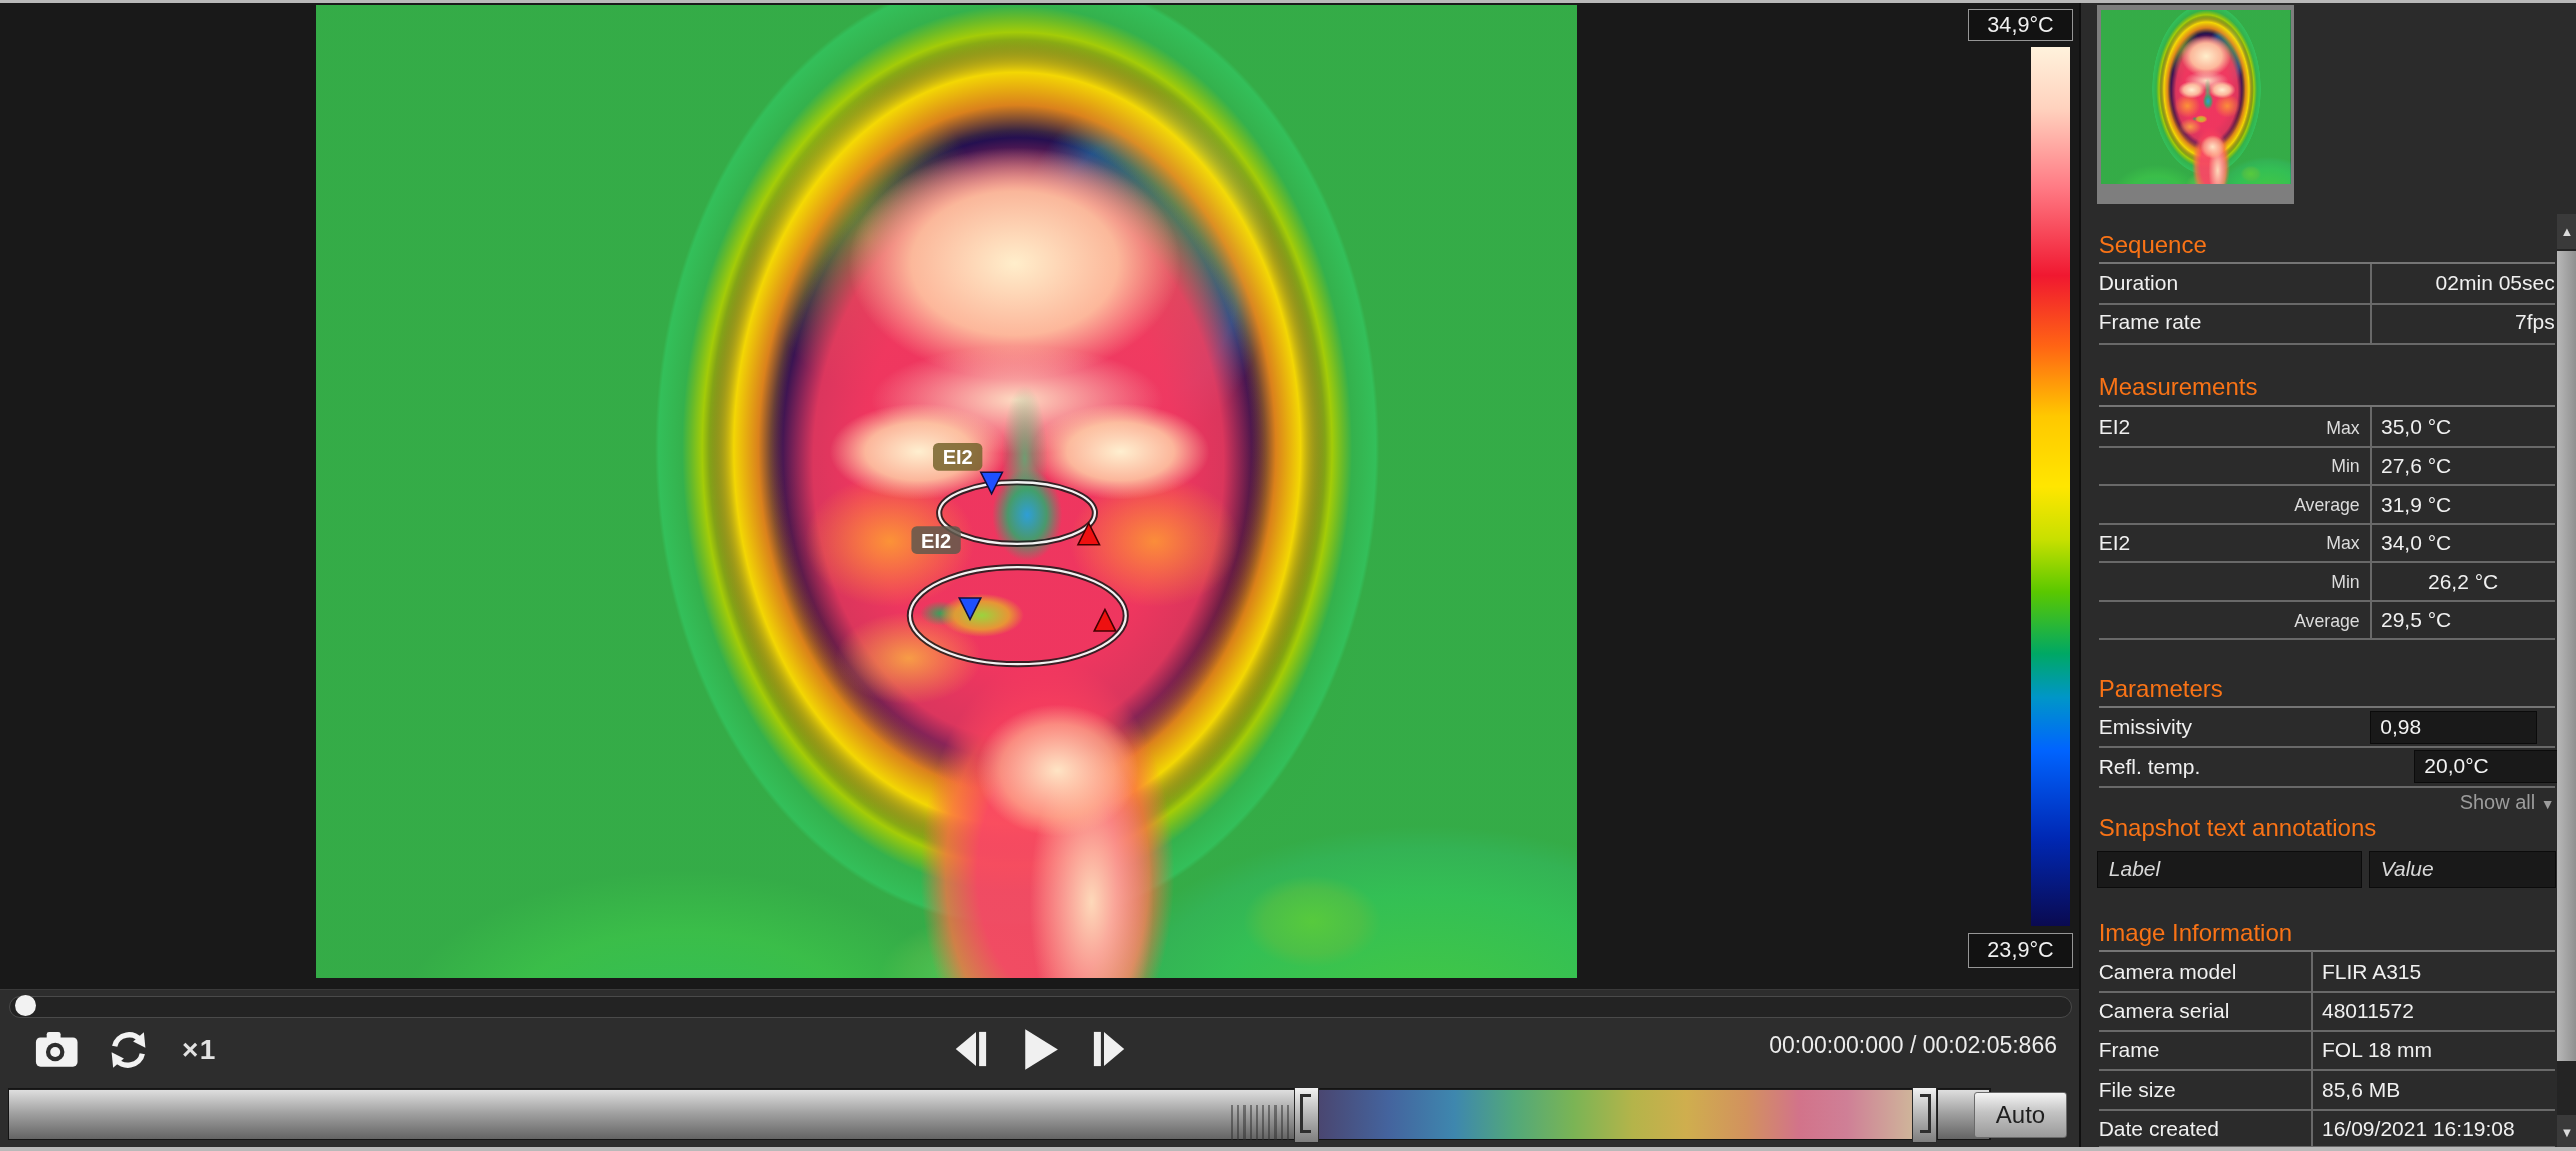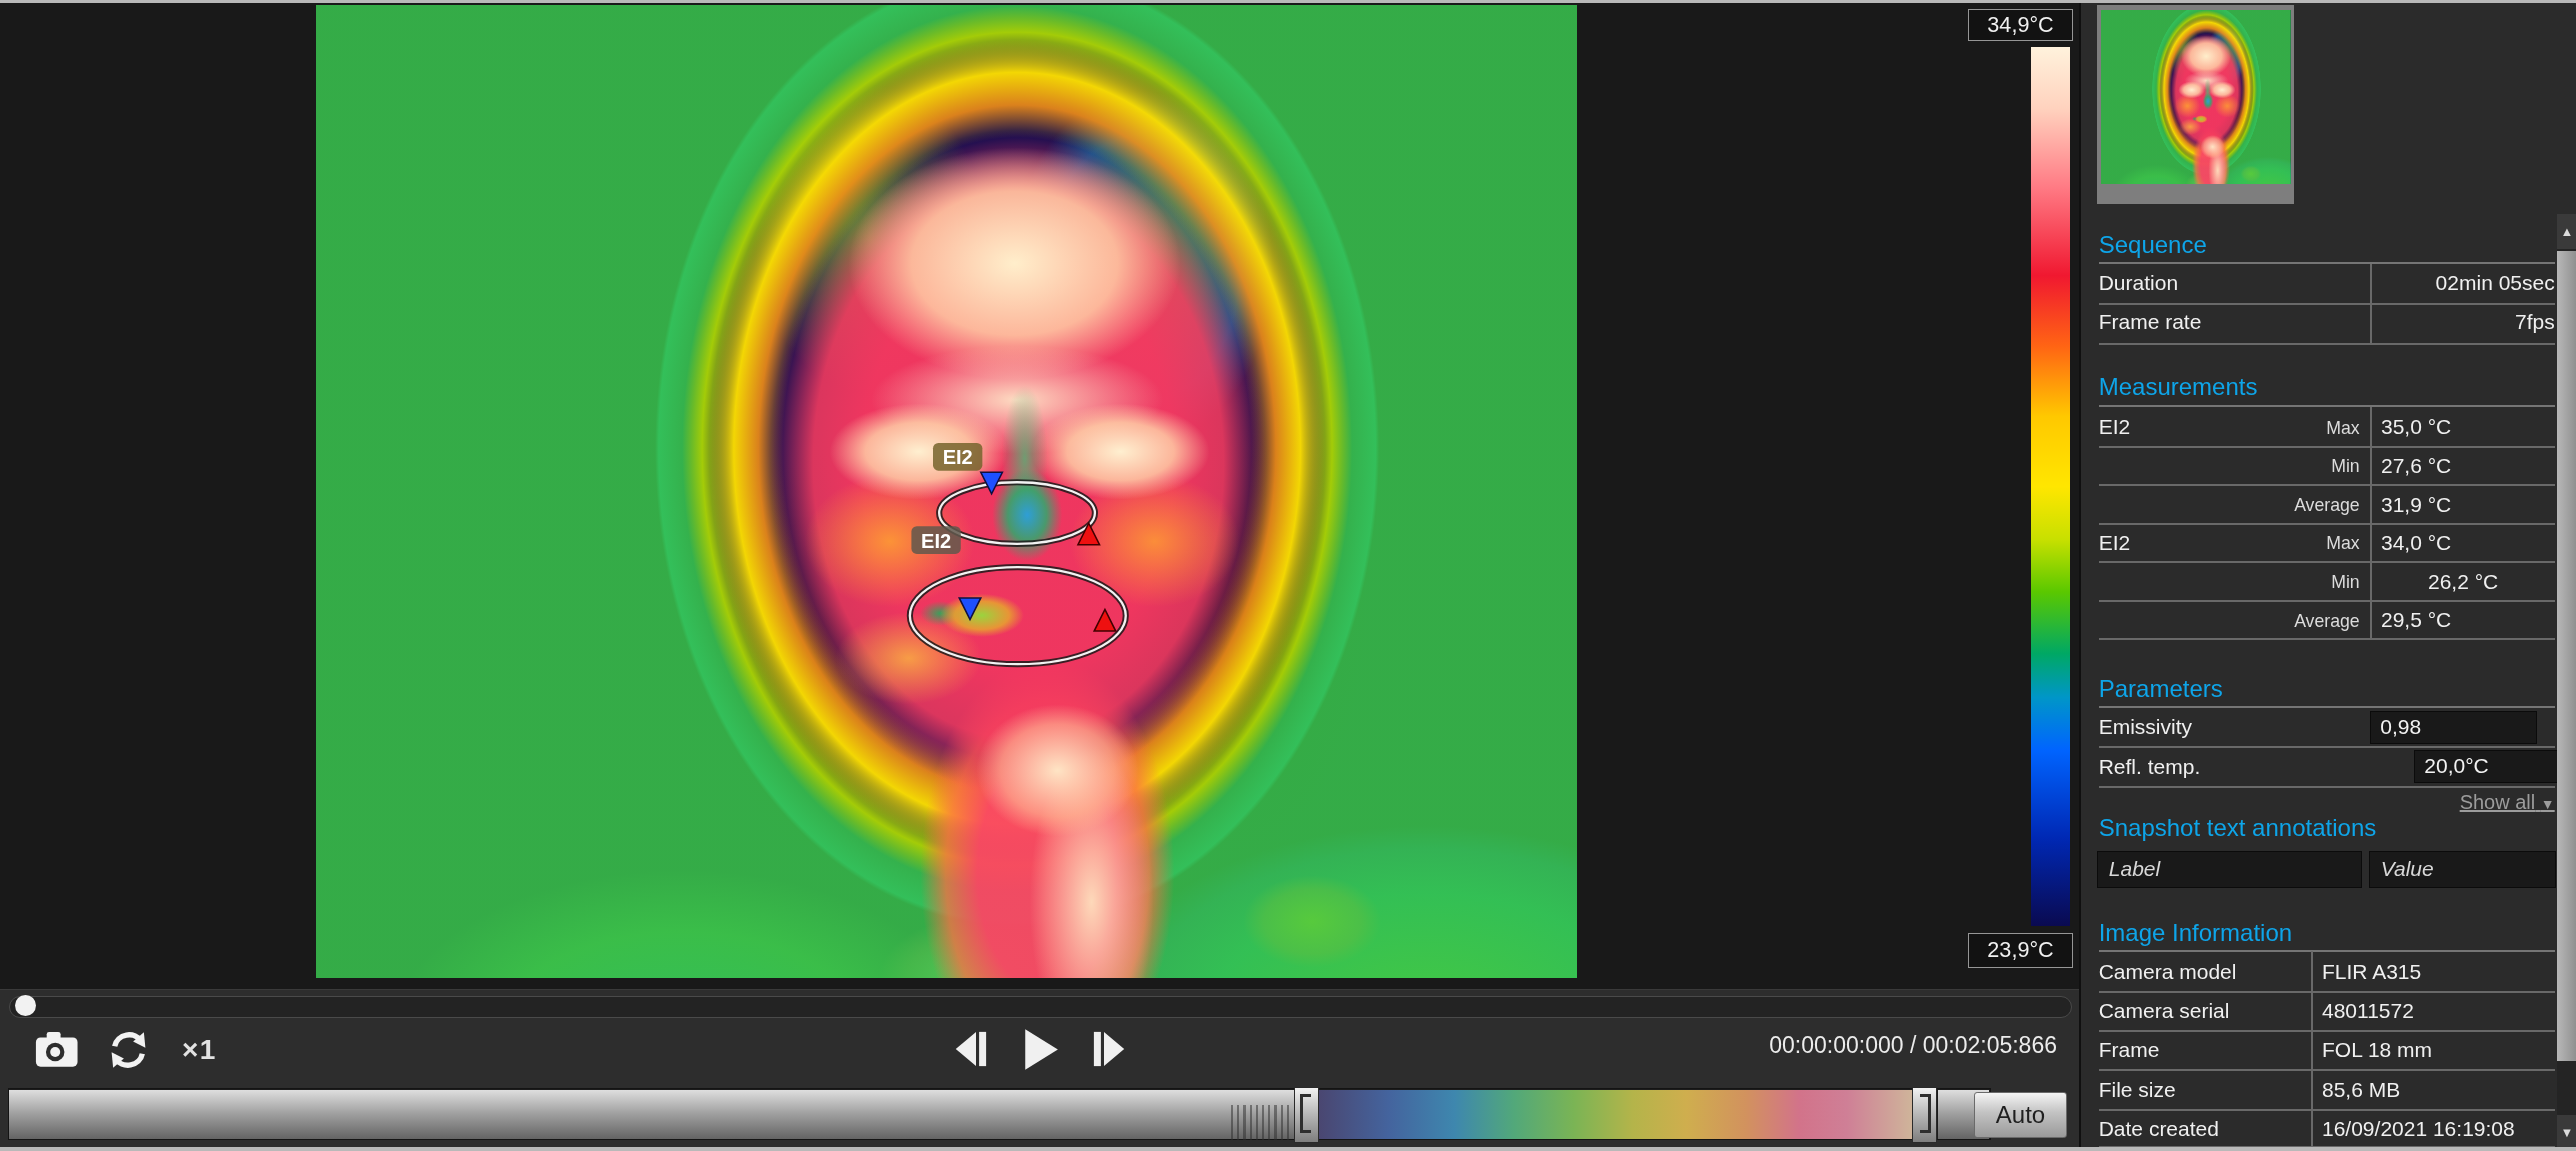--- a/index.html
+++ b/index.html
@@ -80,31 +80,31 @@
   #lv-right { left:1938px; top:7px; width:51px; height:49px; }
   #auto-btn { left:1974px; top:9.3px; width:93px; height:46px; background:linear-gradient(#f4f4f4,#c2c2c2 45%,#9a9a9a);
     border:1.5px solid #6a6a6a; border-radius:3.1px; color:#1f1f1f; font-size:24px; text-align:center; line-height:43px; }
 
   
   #panel { left:2079px; top:3.1px; width:497px; height:1148px; background:#2b2b2b; border-left:2.3px solid #101010; }
   #thumb-frame { left:16px; top:2.3px; width:197px; height:199px; background:#7e7e7e; }
   #thumb-img { left:3.9px; top:4.6px; width:190px; height:174px; overflow:hidden; background:#0a0a4e; }
   #thumb-img .face-art { transform:scale(0.1505,0.1788); transform-origin:0 0; }
 
-  .sec-title { left:17.7px; width:456px; height:29px; color:#0ea5e9; font-size:24px; }
+  .sec-title { left:17.7px; width:456px; height:29px; color:#f97316; font-size:24px; }
   .sec-line { left:17.7px; width:456px; height:1.5px; background:#757575; }
   .row-line { position:absolute; left:17.7px; width:456px; height:1.5px; background:#696969; }
   .col-line { position:absolute; width:1.5px; background:#696969; }
   .cell { position:absolute; font-size:21px; color:#f0f0f0; white-space:nowrap; }
   .stat { font-size:17.7px; color:#dcdcdc; }
   .input-box { position:absolute; left:289px; width:167px; height:33px; background:#191919; border:1.5px solid #0b0b0b;
     color:#f2f2f2; font-size:21px; line-height:30px; padding-left:9.3px; }
   .hdr-box { position:absolute; height:37px; background:#191919; border:1.5px solid #0b0b0b;
     color:#d8d8d8; font-size:21px; font-style:italic; line-height:34px; padding-left:10.8px; }
-  #show-all { left:17.7px; width:456px; height:26px; text-align:right; color:#9c9c9c; font-size:20px;text-decoration:underline; }
+  #show-all { left:17.7px; width:456px; height:26px; text-align:right; color:#9c9c9c; font-size:20px; }
 
   
   #scrollbar { left:476px; top:211px; width:20px; height:936px; background:#242424; }
   .scr-btn { position:absolute; left:0; width:20px; height:35px; background:#3a3a3a; color:#dcdcdc; font-size:13px; text-align:center; line-height:35px; }
   #scr-up { top:0; } #scr-down { top:901px; }
   #scr-thumb { position:absolute; left:0; top:37px; width:20px; height:810px; background:linear-gradient(90deg,#b8b8b8,#8e8e8e); }
 
   svg text { font-family:"Liberation Sans",sans-serif; }
 </style>
 </head>

